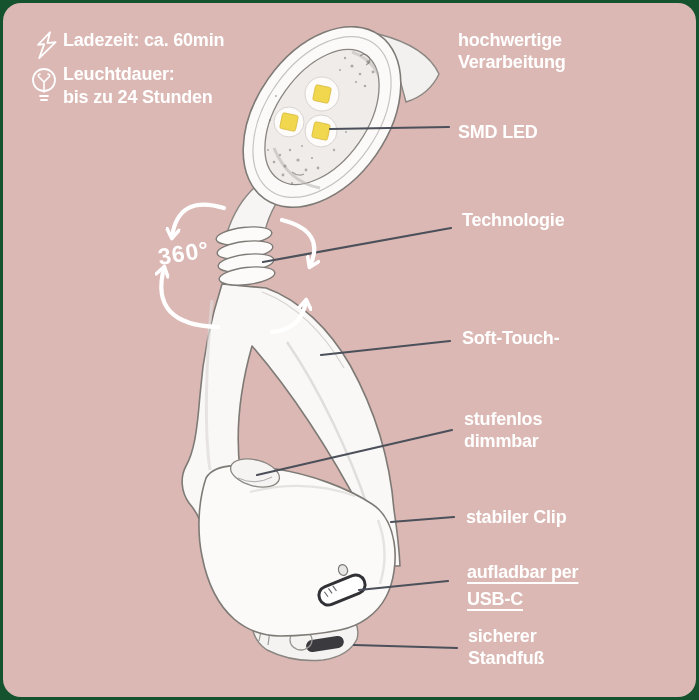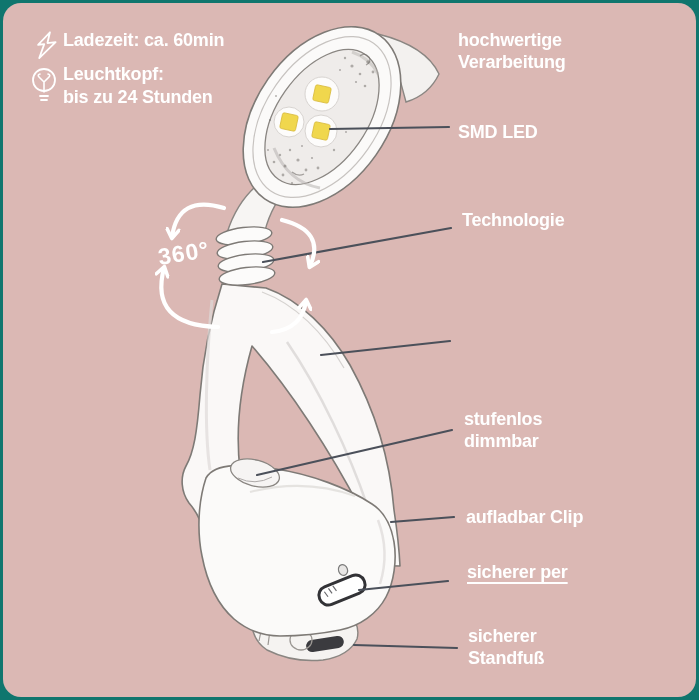--- a/index.html
+++ b/index.html
@@ -1,17 +1,17 @@
 <!DOCTYPE html>
 <html lang="de"><head>
 <meta charset="utf-8">
 <style>
   html,body{margin:0;padding:0;}
   .canvas{
-    position:relative;width:699px;height:700px;background:#0f766e;
+    position:relative;width:699px;height:700px;background:#14532d;
     font-family:"Liberation Sans",sans-serif;overflow:hidden;
   }
   .panel{
     position:absolute;inset:3px;background:#dbb8b4;border-radius:18px;
   }
   .art{position:absolute;left:0;top:0;}
   .txt{
     position:absolute;color:#ffffff;font-weight:700;font-size:18px;
     line-height:22px;letter-spacing:-0.2px;white-space:nowrap;
   }
@@ -151,45 +151,47 @@
   <div class="txt badge-text" style="left:63px;top:29px">
     <span>Ladezeit: ca. 60min</span>
   </div>
 
   <svg class="badge-icon" style="left:30px;top:67px" width="28" height="38" viewBox="0 0 28 38">
     <circle cx="14" cy="13" r="11" fill="none" stroke="#ffffff" stroke-width="1.8"></circle>
     <path d="M14,25 L14,15 M14,15 L9,10 M14,15 L19,10 M9,10 q-2,-2 1,-3 M19,10 q2,-2 -1,-3" fill="none" stroke="#ffffff" stroke-width="1.6" stroke-linecap="round"></path>
     <path d="M10,29 h8 M11,33 h6" stroke="#ffffff" stroke-width="1.8" stroke-linecap="round"></path>
   </svg>
   <div class="txt badge-text" style="left:63px;top:63px;line-height:23px">
-    <span>Leuchtkopf:</span>
+    <span>Leuchtdauer:</span>
     <span>bis zu 24 Stunden</span>
   </div>
 
   <div class="deg">360°</div>
 
   <div class="txt feature" style="left:458px;top:29px">
     <span>hochwertige</span>
     <span>Verarbeitung</span>
   </div>
   <div class="txt feature" style="left:458px;top:121px">
     <span>SMD LED</span>
   </div>
   <div class="txt feature" style="left:462px;top:209px">
     <span>Technologie</span>
   </div>
   <div class="txt feature" style="left:462px;top:327px">
+    <span>Soft-Touch-</span>
   </div>
   <div class="txt feature" style="left:464px;top:408px">
     <span>stufenlos</span>
     <span>dimmbar</span>
   </div>
   <div class="txt feature" style="left:466px;top:506px">
-    <span>aufladbar Clip</span>
+    <span>stabiler Clip</span>
   </div>
   <div class="txt feature wide u" style="left:467px;top:559px">
-    <span>sicherer per</span>
+    <span>aufladbar per</span>
+    <span>USB-C</span>
   </div>
   <div class="txt feature" style="left:468px;top:625px">
     <span>sicherer</span>
     <span>Standfuß</span>
   </div>
 </div>
 
 </body></html>

